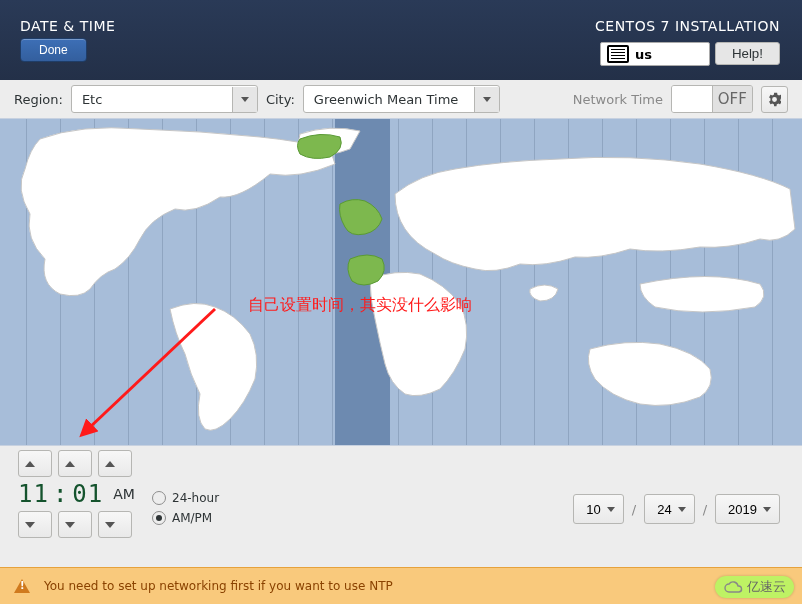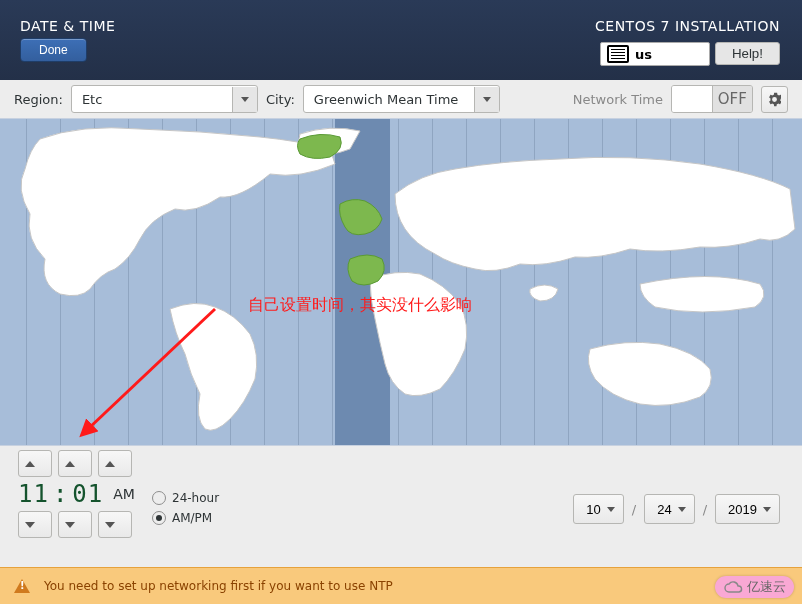--- a/index.html
+++ b/index.html
@@ -49,21 +49,21 @@
   .radio{width:12px;height:12px;border:1px solid #8d8d8d;border-radius:50%;display:inline-flex;align-items:center;justify-content:center;}
   .radio.checked:before{content:"";width:6px;height:6px;background:#2e3436;border-radius:50%;}
 
   .date-col{position:absolute;right:22px;top:44px;display:flex;align-items:center;gap:8px;}
   .date-dd{height:30px;padding:0 8px 0 12px;gap:6px;font-size:13px;}
   .date-sep{color:#888;}
 
   .warn-bar{position:absolute;left:0;right:0;bottom:0;height:36px;background:#f9c97c;border-top:1px solid #e6a23c;display:flex;align-items:center;gap:14px;padding:0 14px;color:#8a4200;font-size:12px;}
   .warn-icon{width:0;height:0;border-left:8px solid transparent;border-right:8px solid transparent;border-bottom:14px solid #d07a1e;position:relative;}
   .warn-icon:after{content:"!";position:absolute;left:-2px;top:1px;color:#fff;font-size:10px;font-weight:bold;}
-  .logo-overlay{position:absolute;right:8px;bottom:6px;background:#f9a8d4;border-radius:12px;padding:2px 8px;display:flex;align-items:center;gap:4px;font-size:13px;color:#666;font-family:"Microsoft YaHei","SimHei",sans-serif;box-shadow:0 0 3px rgba(0,0,0,.2);margin-left:40px;}
+  .logo-overlay{position:absolute;right:8px;bottom:6px;background:#bef264;border-radius:12px;padding:2px 8px;display:flex;align-items:center;gap:4px;font-size:13px;color:#666;font-family:"Microsoft YaHei","SimHei",sans-serif;box-shadow:0 0 3px rgba(0,0,0,.2);margin-left:40px;}
 
   .arrow-overlay{position:absolute;pointer-events:none;}
 </style>
 </head>
 <body>
 
 <div class="window">
 
   <div class="topbar">
     <div class="page-title">DATE &amp; TIME</div>

